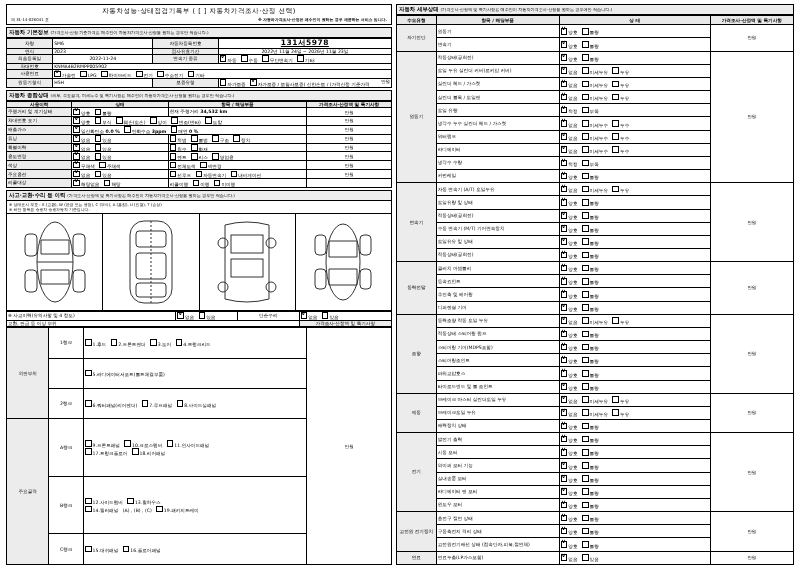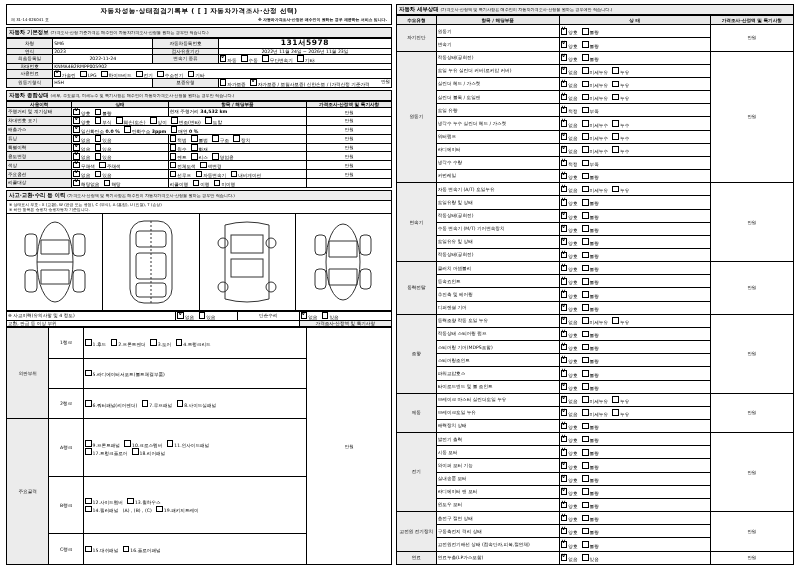--- a/index.html
+++ b/index.html
@@ -4,31 +4,31 @@
 <style>
   html,body{margin:0;padding:0;background:#c9c9c9;}
   body{font-family:"DejaVu Sans","Liberation Sans",sans-serif;}
   #page{width:800px;height:569px;background:#fff;position:relative;overflow:hidden;
         box-sizing:border-box;padding:4px 6px;}
   .sheet{display:flex;gap:4px;height:561px;}
   .col-left{width:386px;display:flex;flex-direction:column;}
   .col-right{width:398px;display:flex;flex-direction:column;}
   table{border-collapse:collapse;width:100%;}
   td,th{border:1px solid #000;font-size:4.6px;line-height:1.15;padding:0 1px;vertical-align:middle;}
-  .ttl{font-weight:bold;font-size:6.6px;text-align:center;letter-spacing:.5px;}
+  .ttl{font-weight:normal;font-size:6.6px;text-align:center;letter-spacing:.5px;}
   .sec{background:#ededed;font-weight:bold;font-size:5.4px;padding:1px 2px;border:1px solid #000;}
   .note{font-size:4.1px;font-weight:normal;}
   .cen{text-align:center;}
   .lft{text-align:left;}
   .gray{background:#ececec;}
   .cb{display:inline-block;width:4.6px;height:4.6px;border:1px solid #000;margin-right:1px;
       position:relative;top:.5px;background:#fff;}
   .cb.on::after{content:"V";position:absolute;left:0;top:-1.6px;font-size:4.6px;font-weight:bold;line-height:1;}
   .opt{display:inline-block;margin-right:3px;white-space:nowrap;}
-  .big{font-size:7.5px;font-weight:bold;text-align:center;letter-spacing:.5px;}
+  .big{font-size:7.5px;font-weight:bold;text-align:center;letter-spacing:.5px;text-decoration:underline;}
   .man{font-size:4.4px;text-align:center;}
   .carbox{border:1px solid #000;height:96px;position:relative;}
   .tiny{font-size:3.9px;}
   .hdrrow td{background:#e8e8e8;font-weight:bold;text-align:center;}
   .titlebar{border:1px solid #000;padding:2px 0;margin-bottom:2px;}
   .flexrow{display:flex;align-items:center;}
   svg{display:block;}
 </style>
 </head>
 <body>

